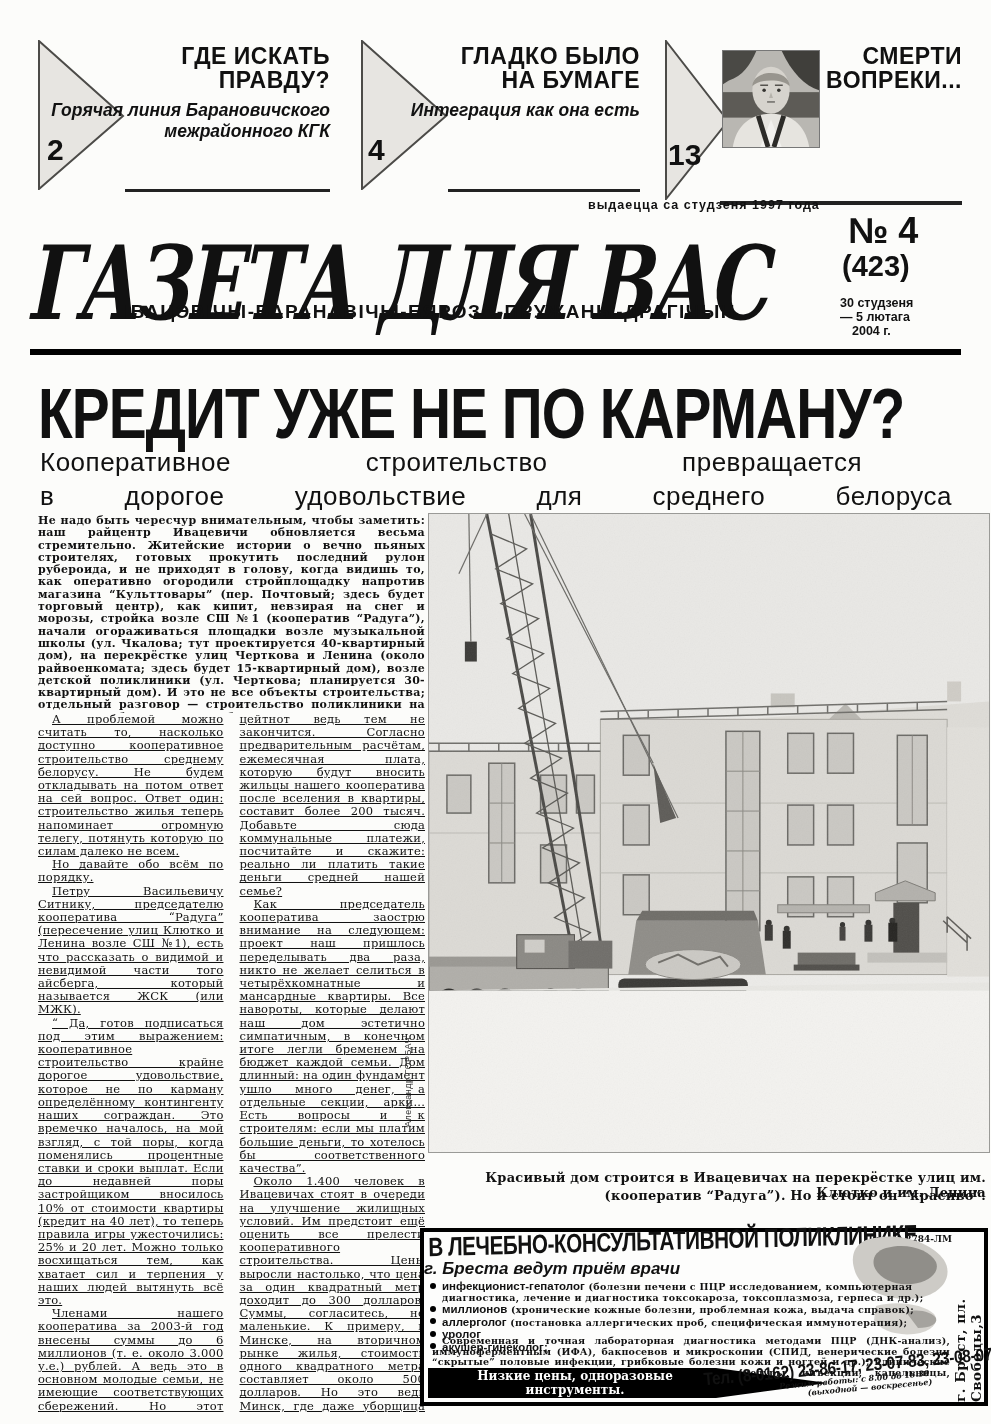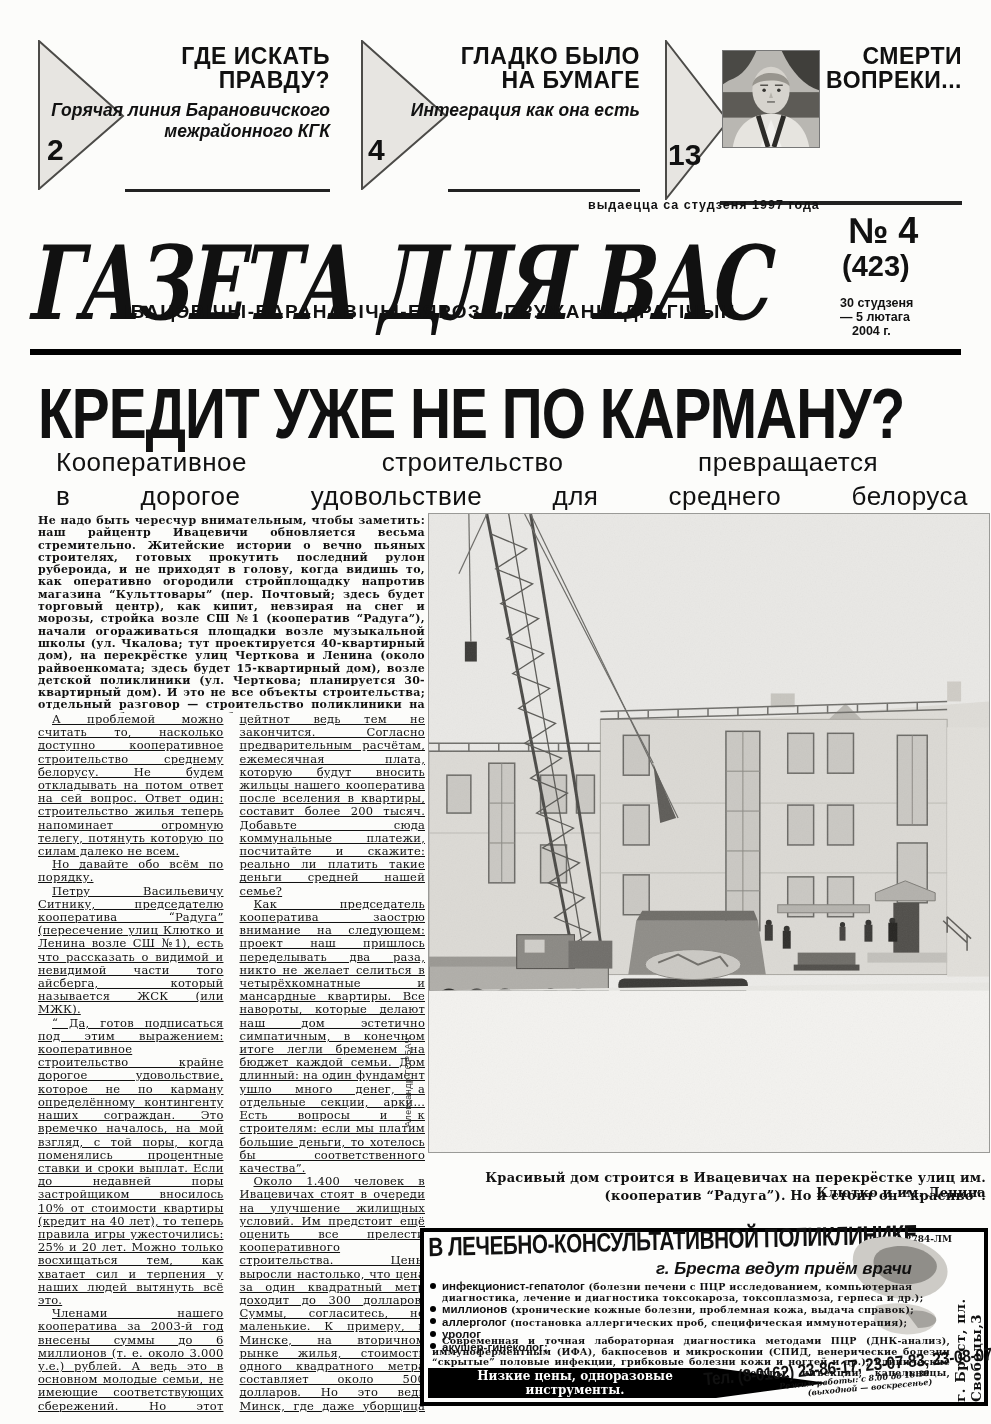--- a/index.html
+++ b/index.html
@@ -33,21 +33,21 @@
   #issue-total { position:absolute; left:842px; top:250px; font:bold 29px "Liberation Sans", sans-serif; }
   .date-line { position:absolute; left:840px; font:bold 12.5px "Liberation Sans", sans-serif; }
   #regions { position:absolute; left:0; top:301px; width:860px; text-align:center;
     font:bold 19px "Liberation Sans", sans-serif; letter-spacing:1.5px; }
   #mast-rule { position:absolute; left:30px; top:349px; width:931px; height:6px; background:#000; }
   
   #headline { position:absolute; left:38px; top:372px; width:930px;
     font:bold 58px "Liberation Sans", sans-serif; white-space:nowrap; letter-spacing:-1px;
     transform:scale(.98,1.22); transform-origin:left top; }
   .deck { position:absolute; left:40px; font:26px "Liberation Sans", sans-serif;
-    text-align:justify; text-align-last:justify; letter-spacing:.5px;margin-left:16px; }
+    text-align:justify; text-align-last:justify; letter-spacing:.5px; }
   #deck1 { top:447px; width:822px; }
   #deck2 { top:481px; width:912px; }
   
   #lede { position:absolute; left:38px; top:515px; width:387px; height:198px; overflow:hidden;
     font:bold 11px/12.3px "DejaVu Serif", serif; text-align:justify; letter-spacing:.3px; }
   #columns { position:absolute; left:38px; top:713px; width:387px; height:706px; overflow:hidden;
     column-count:2; column-gap:16px;text-decoration:underline; }
   .bp { font:11.5px/13.2px "DejaVu Serif", serif; text-align:justify; text-indent:14px;
     letter-spacing:.2px; }
   
@@ -58,21 +58,21 @@
   .cap { position:absolute; left:430px; width:556px; text-align:right;
     font:bold 13px "DejaVu Serif", serif; letter-spacing:.2px; }
   #cap1 { top:1170px; } #cap2 { top:1188px; }
   
   #ad { position:absolute; left:420px; top:1228px; width:568px; height:178px;
     border:4px solid #000; background:#fdfdfc; }
   #ad-title { position:absolute; left:4px; top:0px; width:470px; white-space:nowrap;
     font:bold 23px "Liberation Sans", sans-serif; letter-spacing:-.5px;
     transform:scale(.9,1.15) rotate(-1.2deg); transform-origin:left top; }
   #ad-license { position:absolute; right:32px; top:2px; font:bold 9px "DejaVu Serif", serif; }
-  #ad-subtitle { position:absolute; left:16px; top:27px; width:472px; text-align:right;
+  #ad-subtitle { position:absolute; left:0; top:27px; width:472px; text-align:left;
     font:bold italic 17px "Liberation Sans", sans-serif; }
   #ad-services { position:absolute; left:6px; top:48px; width:520px; list-style:none; }
   #ad-services li { position:relative; padding-left:12px; font:bold 9.5px/10.5px "DejaVu Serif", serif;
     letter-spacing:.3px; }
   #ad-services li::before { content:""; position:absolute; left:0; top:2.5px; width:6px; height:6px;
     border-radius:50%; background:#000; }
   .svc-name { font:bold 11.5px "Liberation Sans", sans-serif; letter-spacing:0; }
   #ad-body { position:absolute; left:8px; top:104px; width:518px;
     font:bold 9.5px/10.5px "DejaVu Serif", serif; text-align:justify; text-indent:10px; letter-spacing:.2px; }
   #ad-banner { position:absolute; left:4px; bottom:4px; width:400px; height:30px; background:#000;

